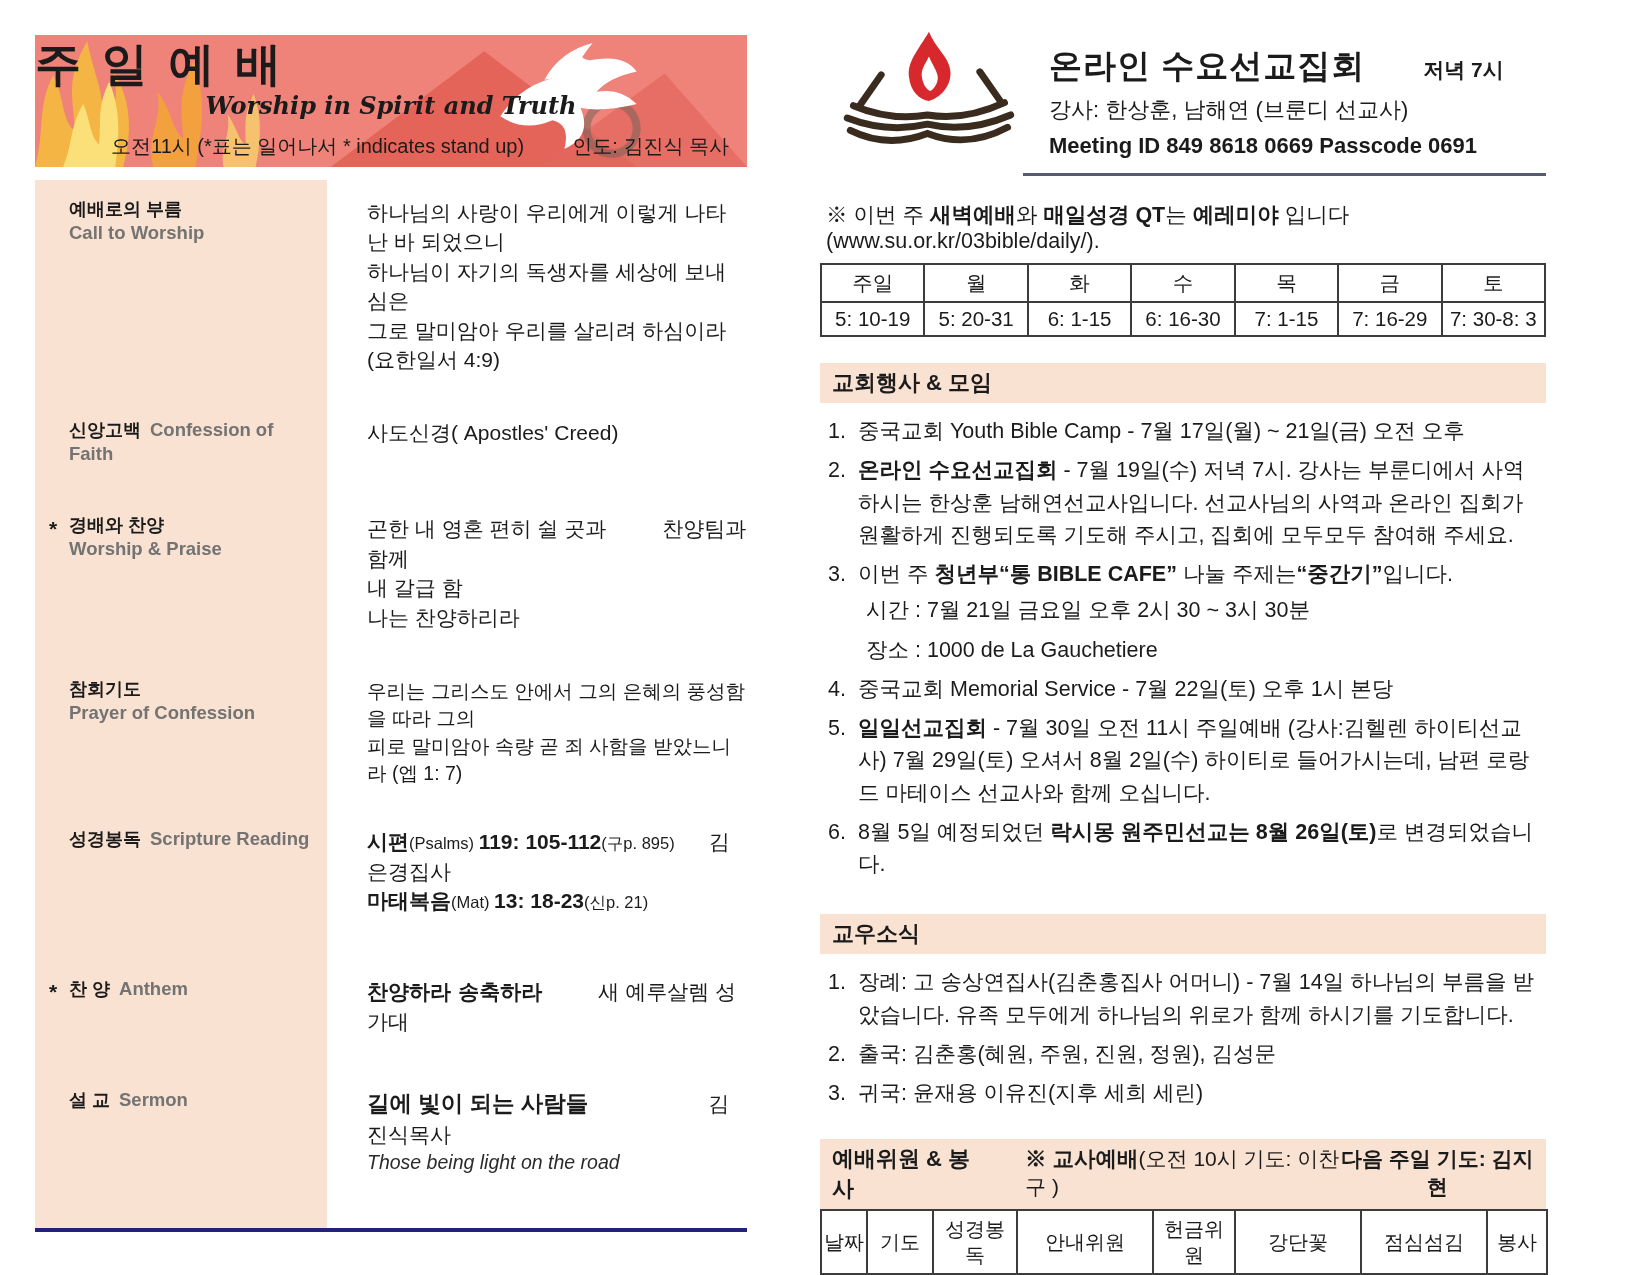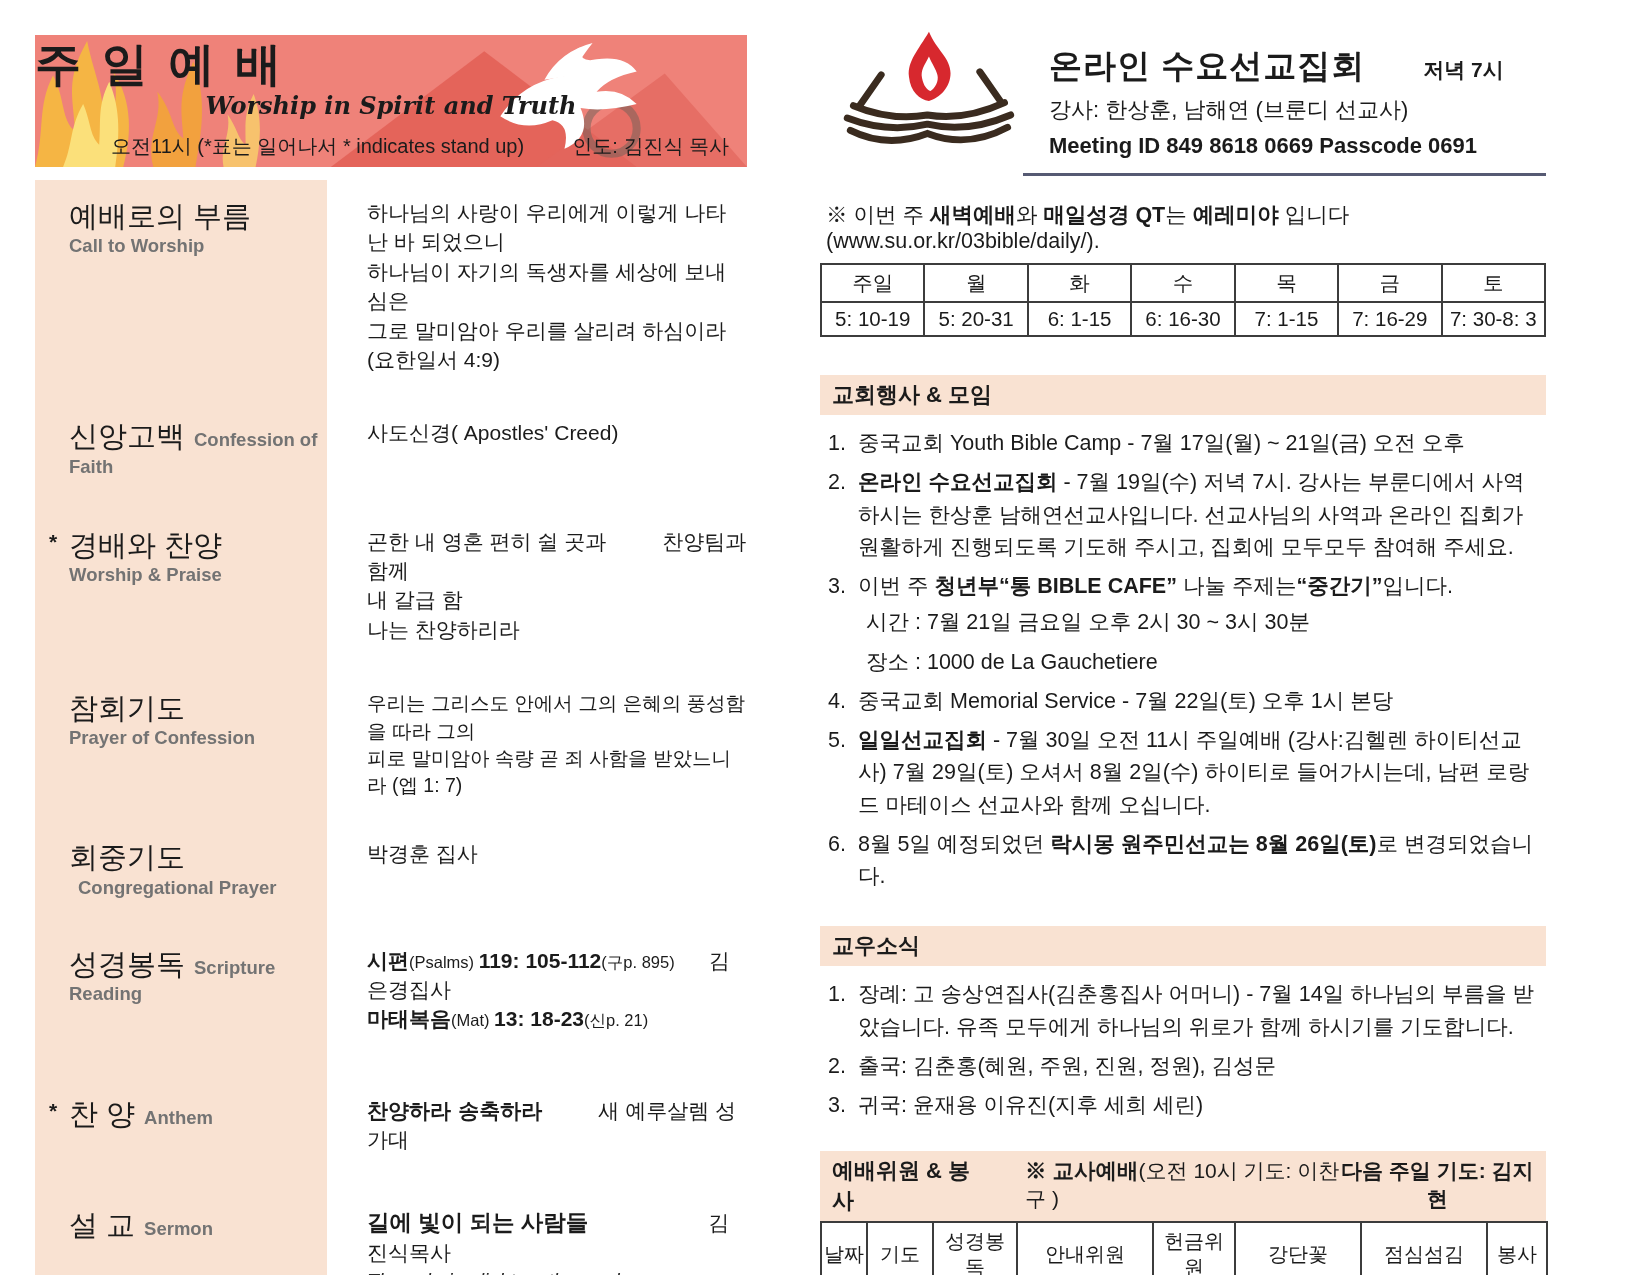--- a/index.html
+++ b/index.html
@@ -17,21 +17,21 @@
   .banner-info{position:absolute;left:0;right:0;bottom:7px;display:flex;
                justify-content:space-between;font-size:20px;padding:0 18px 0 28px;margin-left:48px;}
   .rows-wrap{position:relative;margin-top:13px;padding-top:18px;padding-bottom:4px;
              border-bottom:4px solid #22227a;}
   .rows-wrap::before{content:"";position:absolute;left:0;top:0;bottom:0;width:292px;
              background:#f9e2d2;}
   .srow{position:relative;display:flex;}
   .lbl{flex:0 0 292px;width:292px;box-sizing:border-box;position:relative;
        padding-left:34px;padding-right:8px;}
   .star{position:absolute;left:14px;top:3px;font-weight:800;font-size:21px;}
-  .ko{font-size:29px;font-weight:400;line-height:1.25;}
+  .ko{font-size:18px;font-weight:700;line-height:1.25;}
   .en{font-size:18.5px;font-weight:700;color:#737373;line-height:1.3;}
   .en.inline{display:inline;margin-left:9px;}
   .cnt{flex:1;padding-left:40px;font-size:21px;line-height:1.4;}
   .bt{font-weight:800;}
   .sm{font-size:16.5px;}
   .serifb{font-family:"DejaVu Serif",serif;font-weight:800;}
   .it{font-style:italic;color:#2a2a2a;font-family:"Liberation Sans",sans-serif;}
   .gap{display:inline-block;width:56px;}
   .gap2{display:inline-block;width:34px;}
   .mb44{margin-bottom:44px;} .mb48{margin-bottom:48px;} .mb46{margin-bottom:46px;}
@@ -46,21 +46,21 @@
   .r-title-row{display:flex;align-items:baseline;}
   .r-title{font-size:33px;font-weight:800;letter-spacing:1px;}
   .r-time{font-size:21px;font-weight:800;margin-left:58px;}
   .r-speaker{font-size:22px;margin-top:6px;}
   .r-meeting{font-size:22px;font-weight:700;margin-top:8px;}
   .qt-note{font-size:21.5px;margin-top:24px;padding-left:6px;}
   table{border-collapse:collapse;table-layout:fixed;}
   .qt-table{width:100%;margin-top:9px;}
   .qt-table td{border:2px solid #3c3c3c;text-align:center;font-size:20.5px;padding:4px 0;}
   .band{background:#f9e2d2;font-size:22px;font-weight:800;padding:5px 12px;
-        margin-top:38px;box-sizing:border-box;}
+        margin-top:26px;box-sizing:border-box;}
   .nlist{margin-top:12px;}
   .nitem{display:flex;font-size:21.5px;line-height:1.5;margin-bottom:7px;}
   .num{flex:0 0 38px;padding-left:8px;box-sizing:border-box;}
   .txt{flex:1;}
   .subline{font-size:21.5px;line-height:1.5;padding-left:46px;margin-bottom:7px;}
   .sv-band{display:flex;align-items:baseline;margin-top:30px;}
   .sv-note{font-weight:400;font-size:21px;margin-left:48px;}
   .sv-note .bt{font-size:21.5px;}
   .sv-next{font-weight:700;font-size:21px;margin-left:auto;text-align:center;}
   .sv-table{width:100%;}
@@ -137,27 +137,20 @@
         <span class="star"></span>
         <div class="ko">참회기도</div>
         <div class="en">Prayer of Confession</div>
       </div>
       <div class="cnt" style="font-size:19.5px;">
         <div>우리는 그리스도 안에서 그의 은혜의 풍성함을 따라 그의</div>
         <div>피로 말미암아 속량 곧 죄 사함을 받았느니라 (엡 1: 7)</div>
       </div>
     </div>
 
-    <div class="srow mb46">
-      <div class="lbl">
-        <span class="star"></span>
-        <span class="ko">회중기도</span><span class="en inline">Congregational Prayer</span>
-      </div>
-      <div class="cnt">박경훈 집사</div>
-    </div>
 
     <div class="srow mb62">
       <div class="lbl">
         <span class="star"></span>
         <span class="ko">성경봉독</span><span class="en inline">Scripture Reading</span>
       </div>
       <div class="cnt">
         <div><span class="bt">시편</span><span class="sm">(Psalms) </span><span class="bt">119: 105-112</span><span class="sm">(구p. 895)</span><span class="gap2"></span><span>김은경집사</span></div>
         <div><span class="bt">마태복음</span><span class="sm">(Mat) </span><span class="bt">13: 18-23</span><span class="sm">(신p. 21)</span></div>
       </div>

